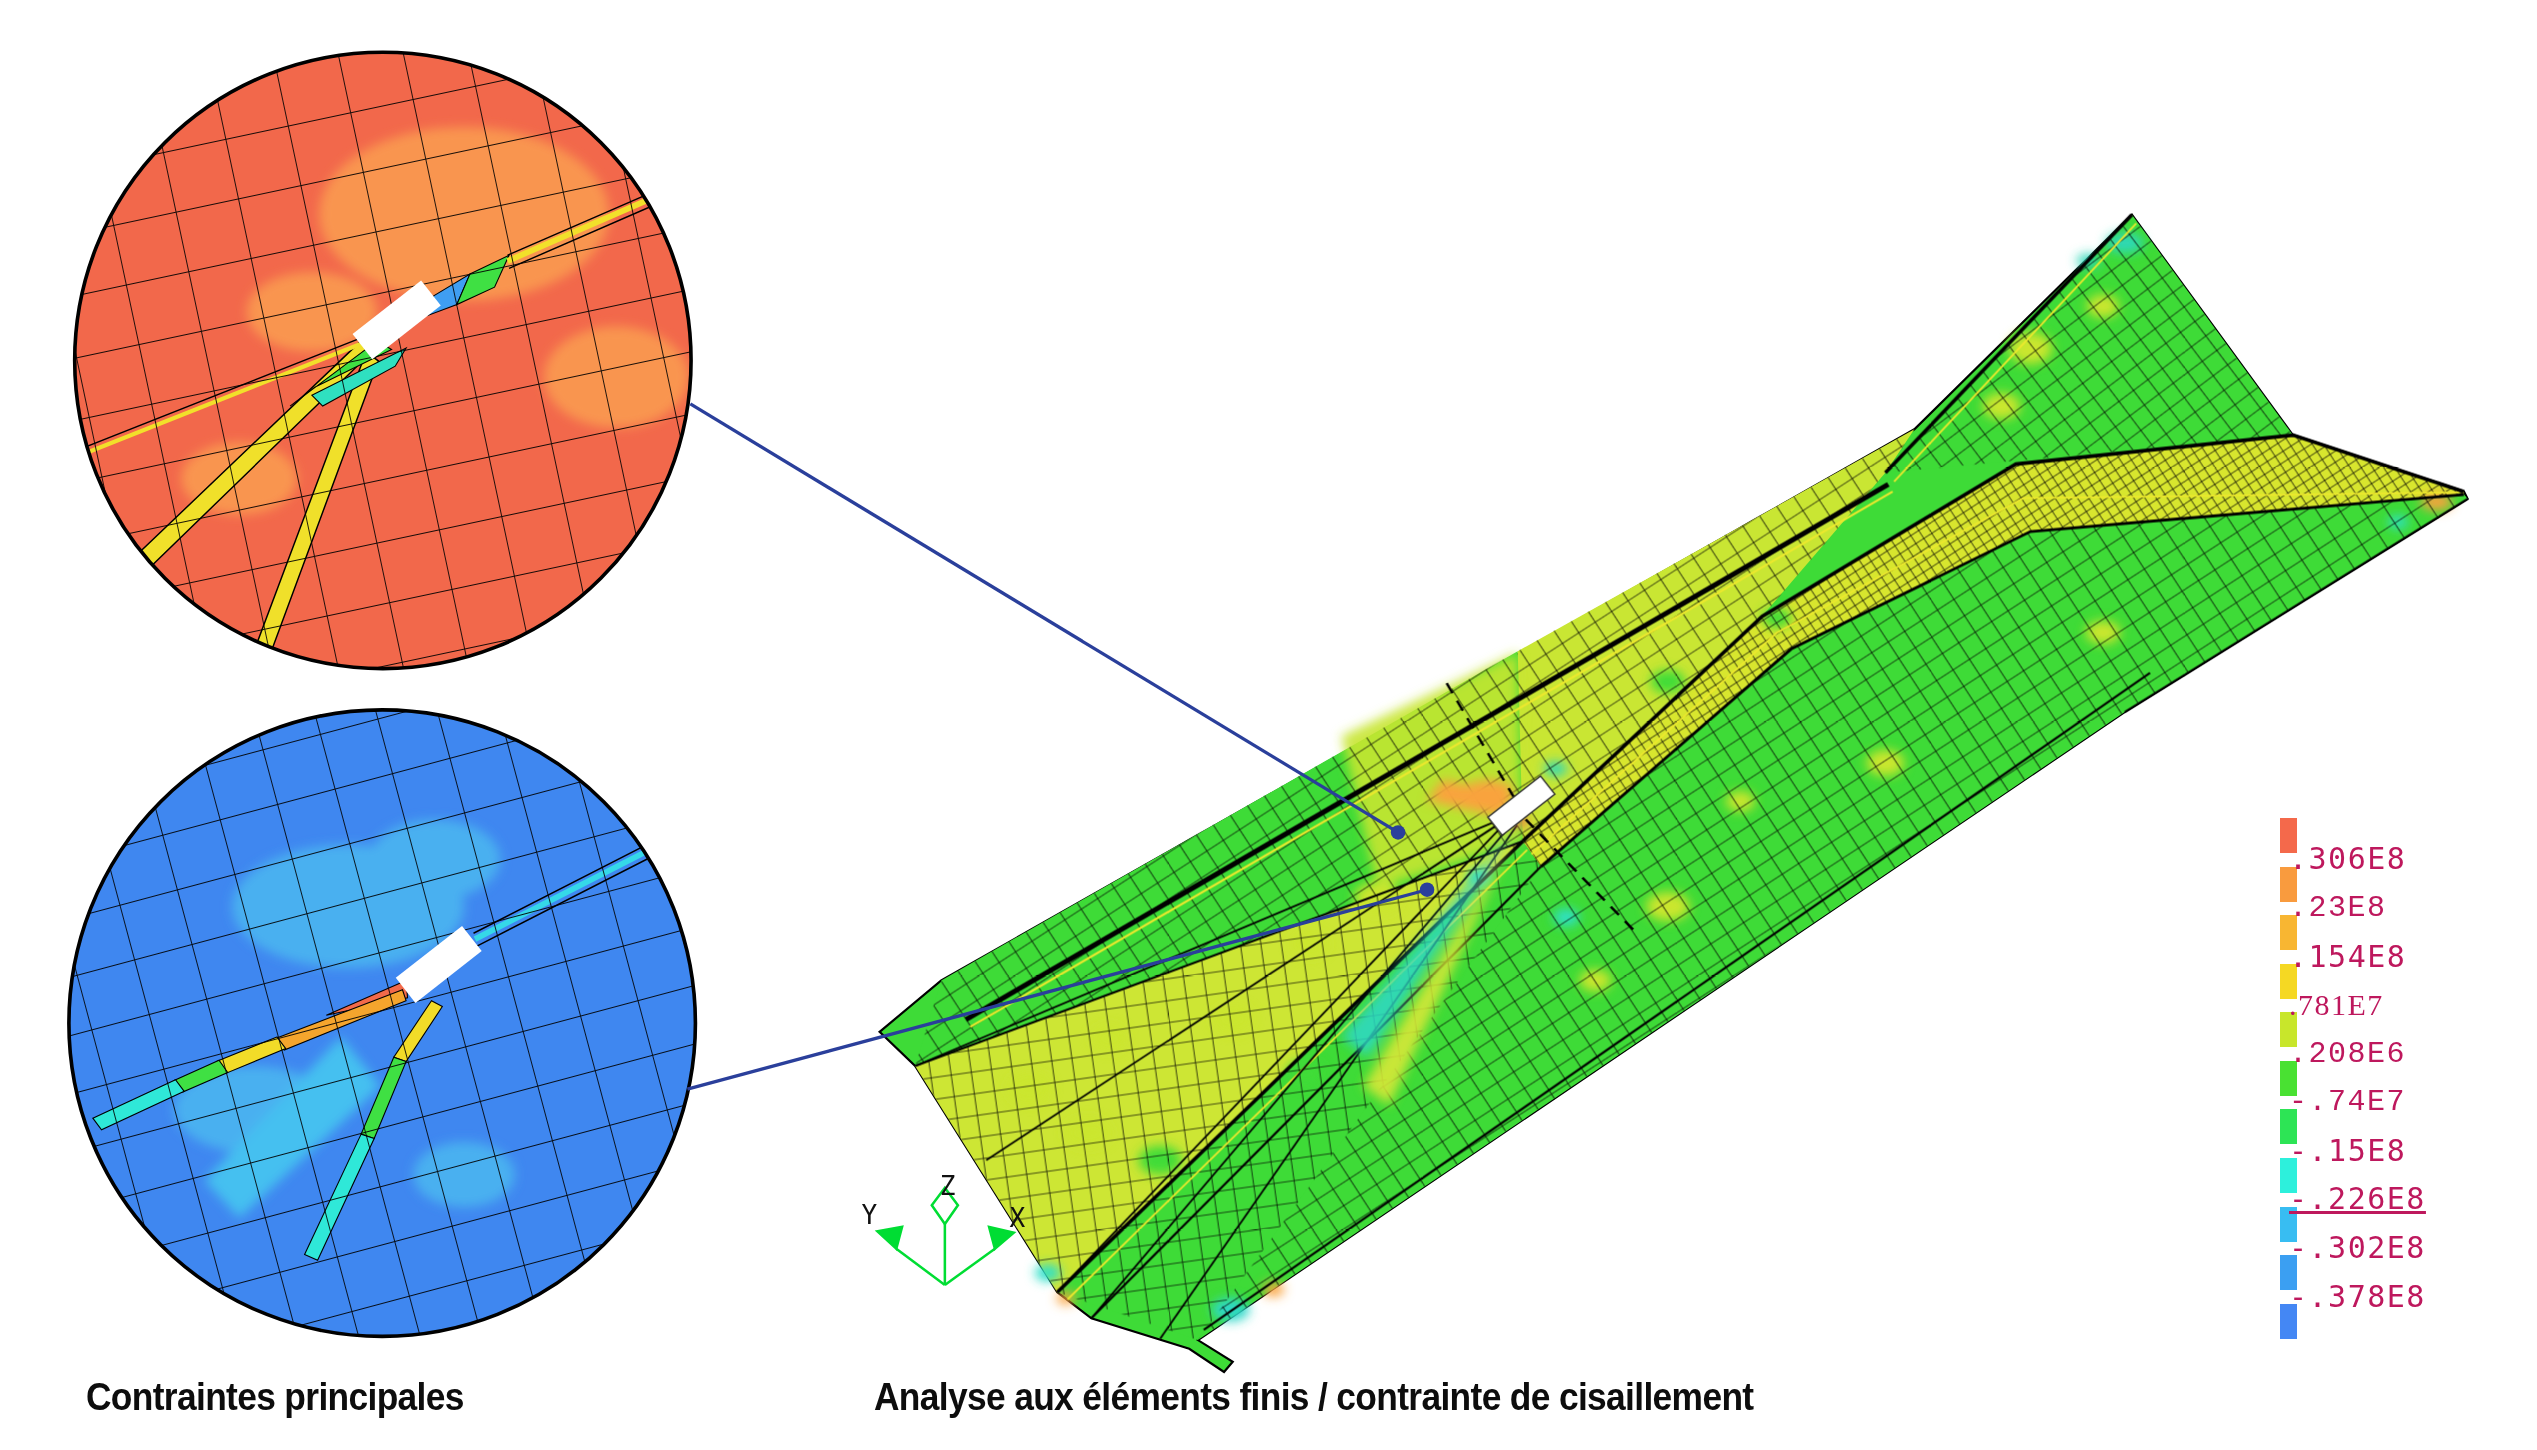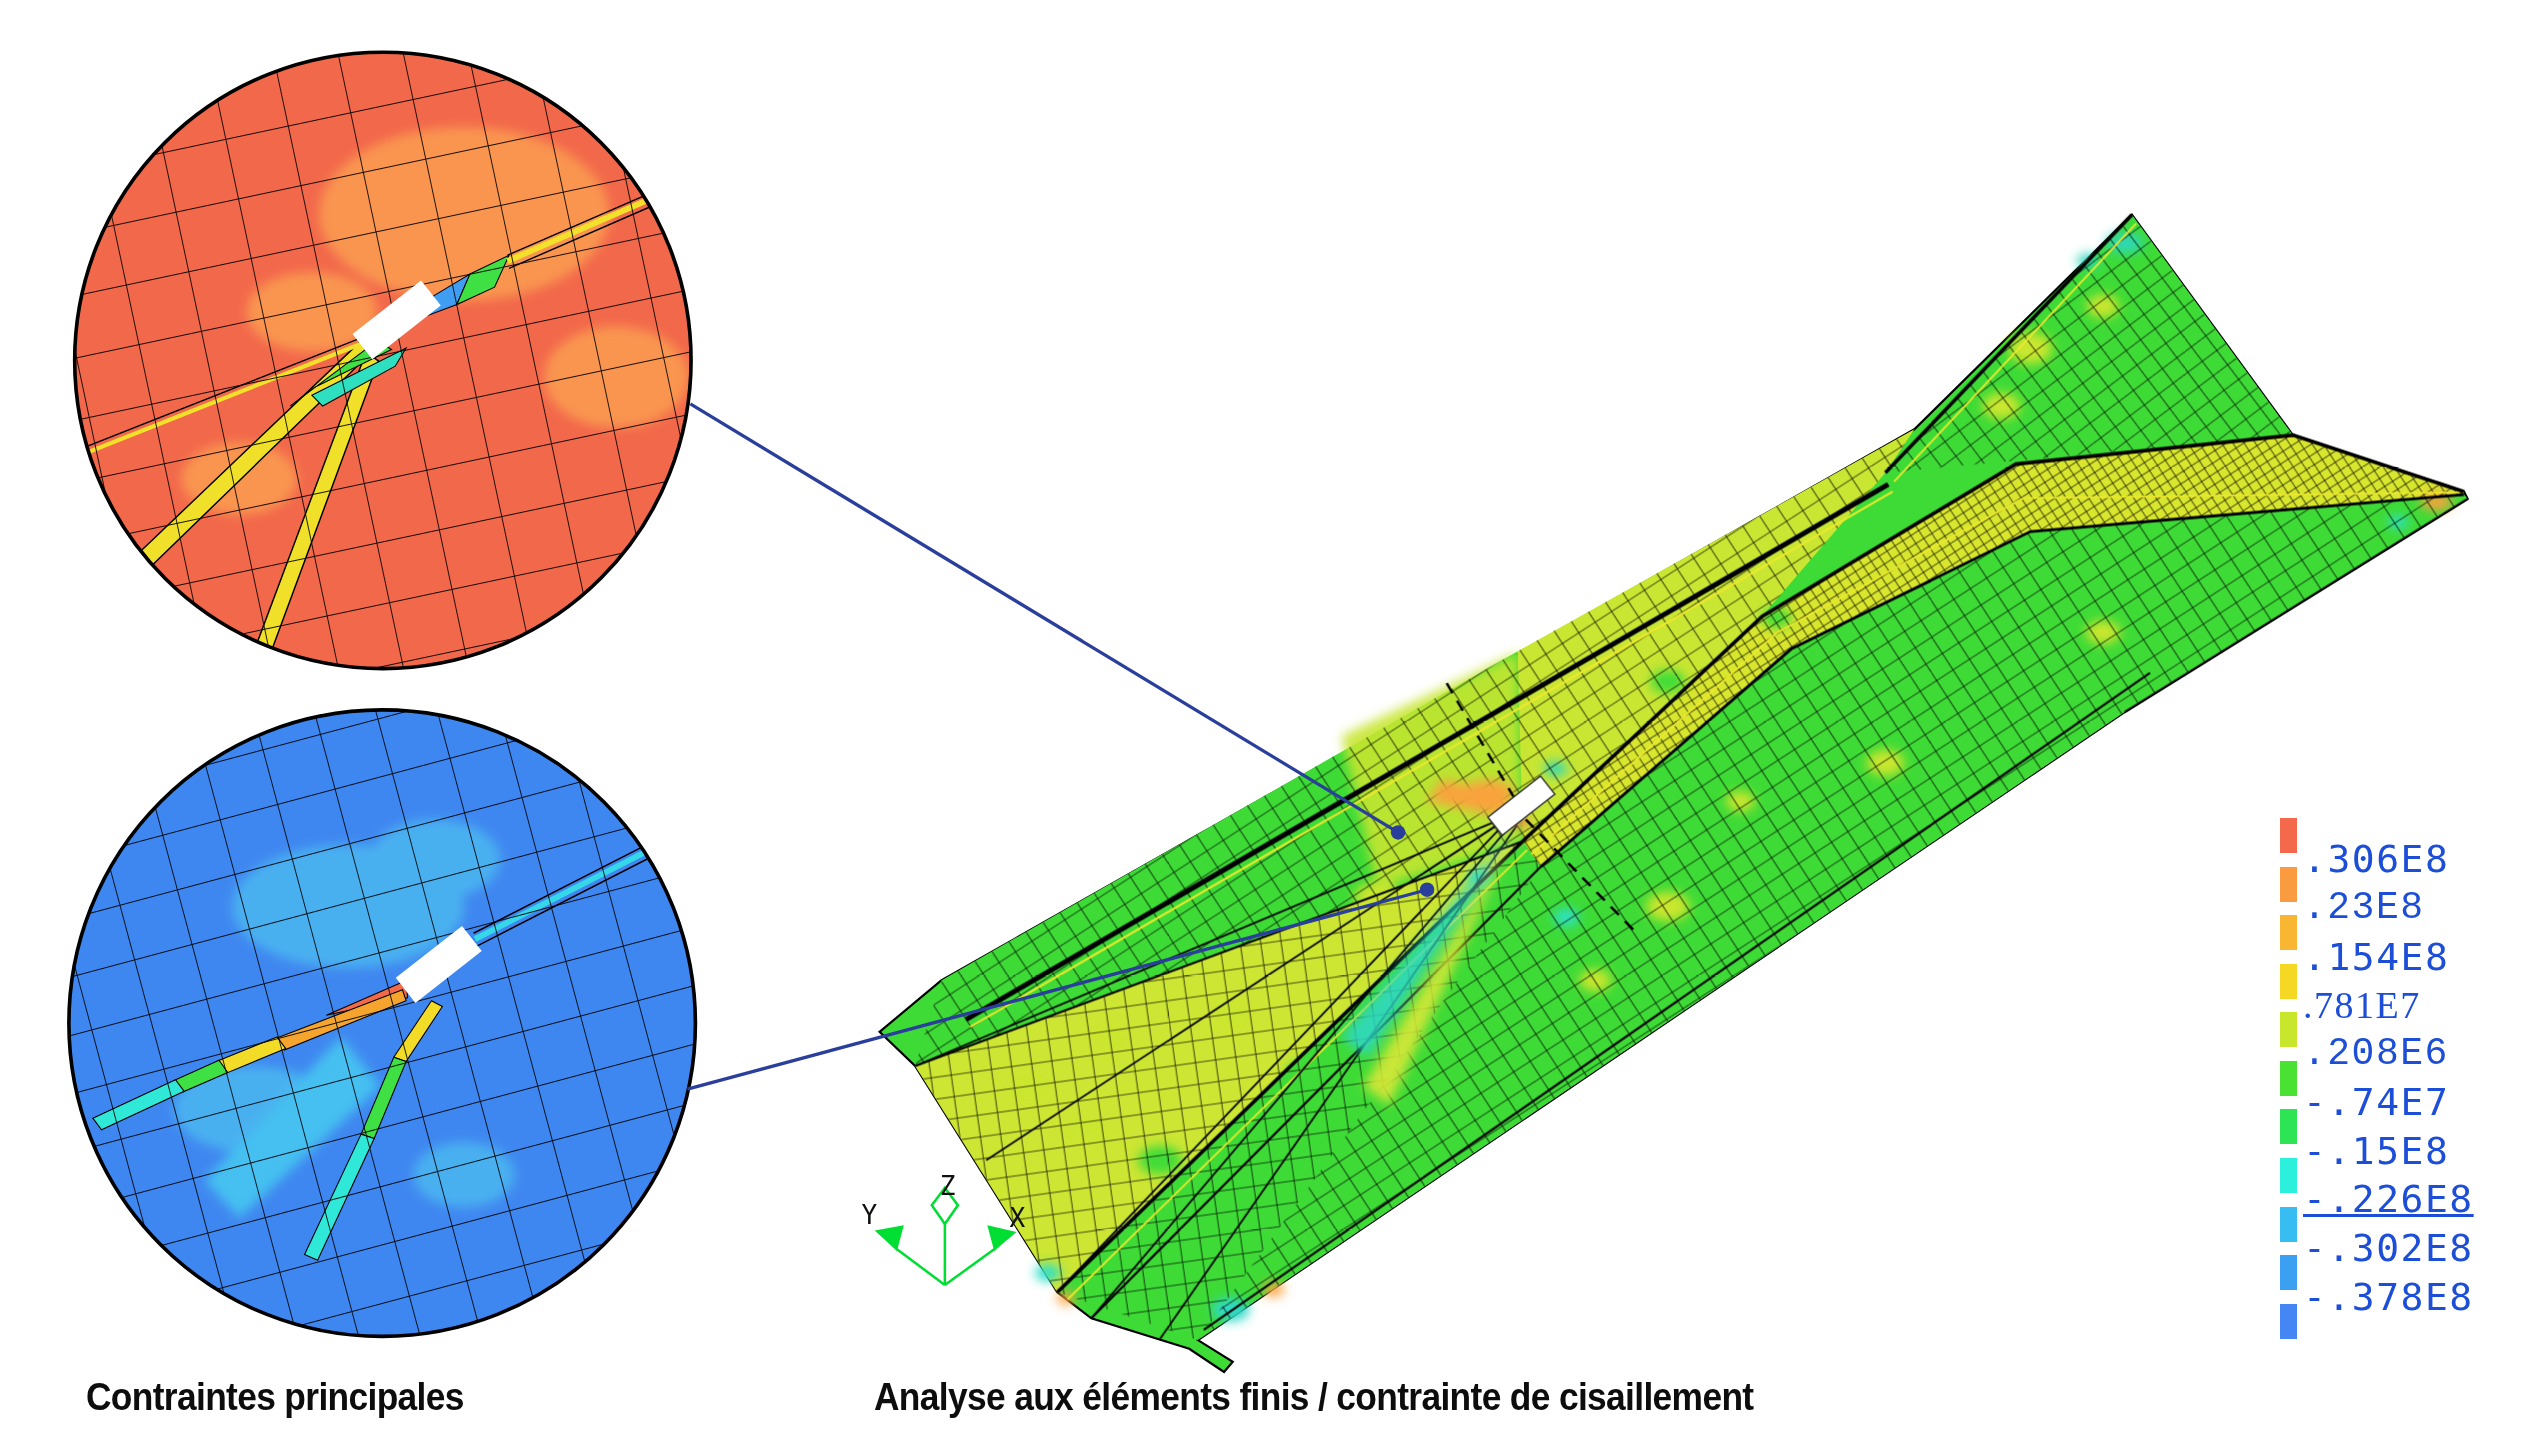--- a/index.html
+++ b/index.html
@@ -6,22 +6,22 @@
   .stage{position:relative;width:2538px;height:1451px;background:#fff;overflow:hidden;
          font-family:"Liberation Sans",sans-serif;}
   .stage svg{position:absolute;left:0;top:0;}
   .caption{position:absolute;color:#0d0d0d;font-weight:700;font-size:38px;
            letter-spacing:-0.7px;white-space:nowrap;font-family:"Liberation Sans",sans-serif;
            transform:scaleX(.93);transform-origin:left center;}
   #caption-left{left:86px;top:1376px;}
   #caption-center{left:874px;top:1376px;}
   .legend{position:absolute;left:2280px;top:818px;width:254px;height:580px;}
   .legend .swatch{position:absolute;left:0;width:17.4px;height:35px;}
-  .legend .lab{position:absolute;left:23px;height:32px;line-height:32px;
-        font-family:"DejaVu Sans Mono",monospace;font-size:38px;color:#1d4ed8;
+  .legend .lab{position:absolute;left:9px;height:32px;line-height:32px;
+        font-family:"DejaVu Sans Mono",monospace;font-size:30px;color:#be185d;
         letter-spacing:1.5px;white-space:nowrap;}
   .triad-label{font-family:"DejaVu Sans Mono",monospace;font-size:36px;fill:#111;}
 </style>
 </head>
 <body>
 
 <div class="stage">
 
 <svg width="2538" height="1451" viewBox="0 0 3500 2001">
   <defs>
@@ -236,21 +236,21 @@
       <div class="swatch" style="top: 291px; background: rgb(45, 228, 85);"></div>
       <div class="swatch" style="top: 340px; background: rgb(45, 240, 220);"></div>
       <div class="swatch" style="top: 389px; background: rgb(56, 189, 242);"></div>
       <div class="swatch" style="top: 437px; background: rgb(59, 159, 242);"></div>
       <div class="swatch" style="top: 486px; background: rgb(68, 135, 244);"></div>
       <div class="lab" style="top: 25px;">.306E8</div>
       <div class="lab" style="top: 74px; font-family: Liberation Mono, monospace;">.23E8</div>
       <div class="lab" style="top: 123px;">.154E8</div>
       <div class="lab" style="top: 171px; font-family: Liberation Serif, serif;">.781E7</div>
       <div class="lab" style="top: 220px; font-family: Liberation Mono, monospace;">.208E6</div>
-      <div class="lab" style="top: 268px;">-.74E7</div>
+      <div class="lab" style="top: 268px; font-family: Liberation Mono, monospace;">-.74E7</div>
       <div class="lab" style="top: 317px;">-.15E8</div>
       <div class="lab" style="top: 365px; text-decoration: underline;">-.226E8</div>
       <div class="lab" style="top: 414px;">-.302E8</div>
       <div class="lab" style="top: 463px;">-.378E8</div>
     </div>
 
 <div class="caption" id="caption-left">Contraintes principales</div>
 <div class="caption" id="caption-center">Analyse aux éléments finis / contrainte de cisaillement</div>
 
 </div>

